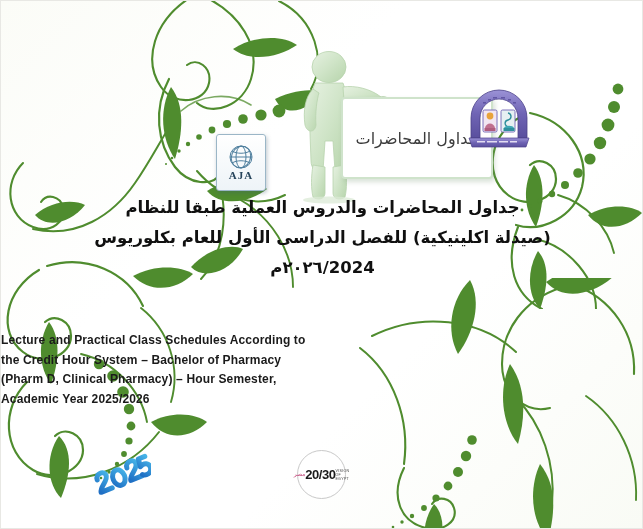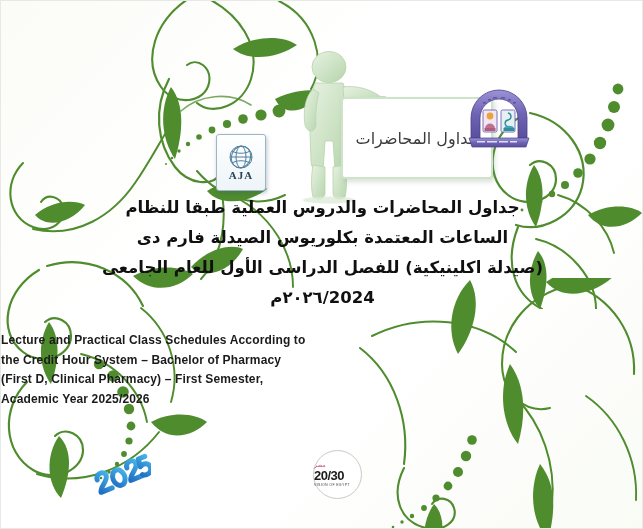--- a/index.html
+++ b/index.html
@@ -87,30 +87,30 @@
   }
   #uni-seal {
     position: absolute;
     left: 462px;
     top: 83px;
     width: 72px;
     height: 68px;
   }
   #vision-logo {
     position: absolute;
-    left: 312px;
+    left: 296px;
     top: 449px;
     width: 47px;
     height: 47px;
     border-radius: 50%;
     border: 1px solid #c9c9c9;
     background: #ffffff;
     display: flex;
-    flex-direction: column;
-    align-items: flex-start;
+    flex-direction: row;
+    align-items: center;
     justify-content: center;
   }
   #vision-num {
     font-family: "Liberation Sans", sans-serif;
     font-weight: bold;
     font-size: 13px;
     color: #1b1b1b;
     line-height: 13px;
     letter-spacing: -0.5px;
   }
@@ -392,25 +392,24 @@
   </svg>
 
   <div id="vision-logo">
     <span id="vision-top">مصر</span>
     <span id="vision-num">20/30</span>
     <span id="vision-sub">VISION OF EGYPT</span>
   </div>
 
   <div id="ar-title">
     <span class="ln">جداول المحاضرات والدروس العملية طبقا للنظام</span>
-    <span class="ln">الساعات المعتمدة بكلوريوس الصيدلة فارم دى</span>
-    <span class="ln">(صيدلة اكلينيكية) للفصل الدراسى الأول للعام الجامعى</span>
+    <span class="ln">(صيدلة اكلينيكية) للفصل الدراسى الأول للعام بكلوريوس</span>
     <span class="ln">2024/٢٠٢٦م</span>
   </div>
 
   <div id="en-title">
     <span class="ln">Lecture and Practical Class Schedules According to</span>
     <span class="ln">the Credit Hour System – Bachelor of Pharmacy</span>
-    <span class="ln">(First D, Clinical Pharmacy) – First Semester,</span>
+    <span class="ln">(Pharm D, Clinical Pharmacy) – Hour Semester,</span>
     <span class="ln">Academic Year 2025/2026</span>
   </div>
 
 </div>
 
 </body></html>

